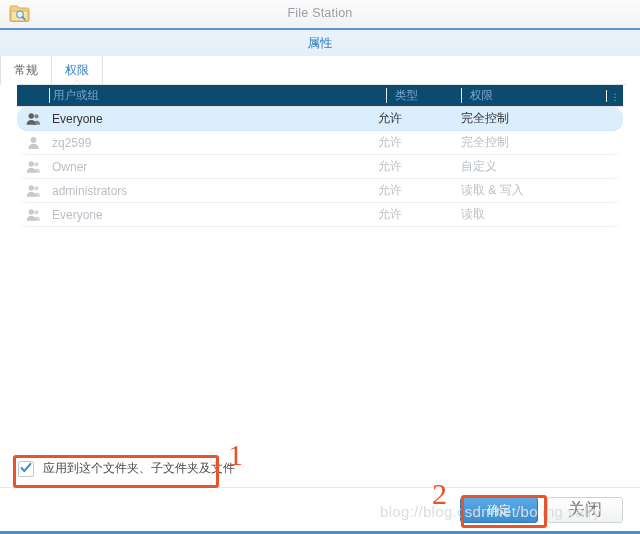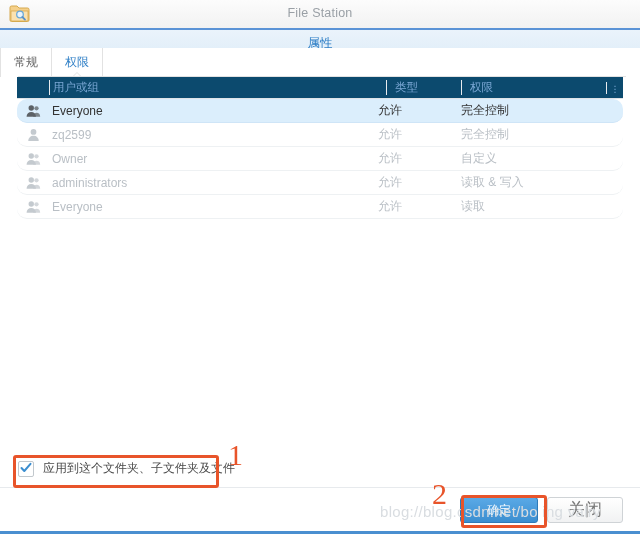--- a/index.html
+++ b/index.html
@@ -45,21 +45,21 @@
     position: absolute;
     left: 0; right: 0; top: 6px;
     text-align: center;
     font-size: 12.5px;
     color: #9aa0a6;
     letter-spacing: .2px;
   }
 
   
   .dlg-header {
-    height: 18px;
+    height: 26px;
     background: linear-gradient(to bottom, #eaf3fb 0%, #e3eff9 100%);
     text-align: center;
     flex: 0 0 auto;
     position: relative;
   }
   .dlg-title {
     font-size: 12.5px;
     color: #2f7fc6;
     line-height: 26px;
   }

